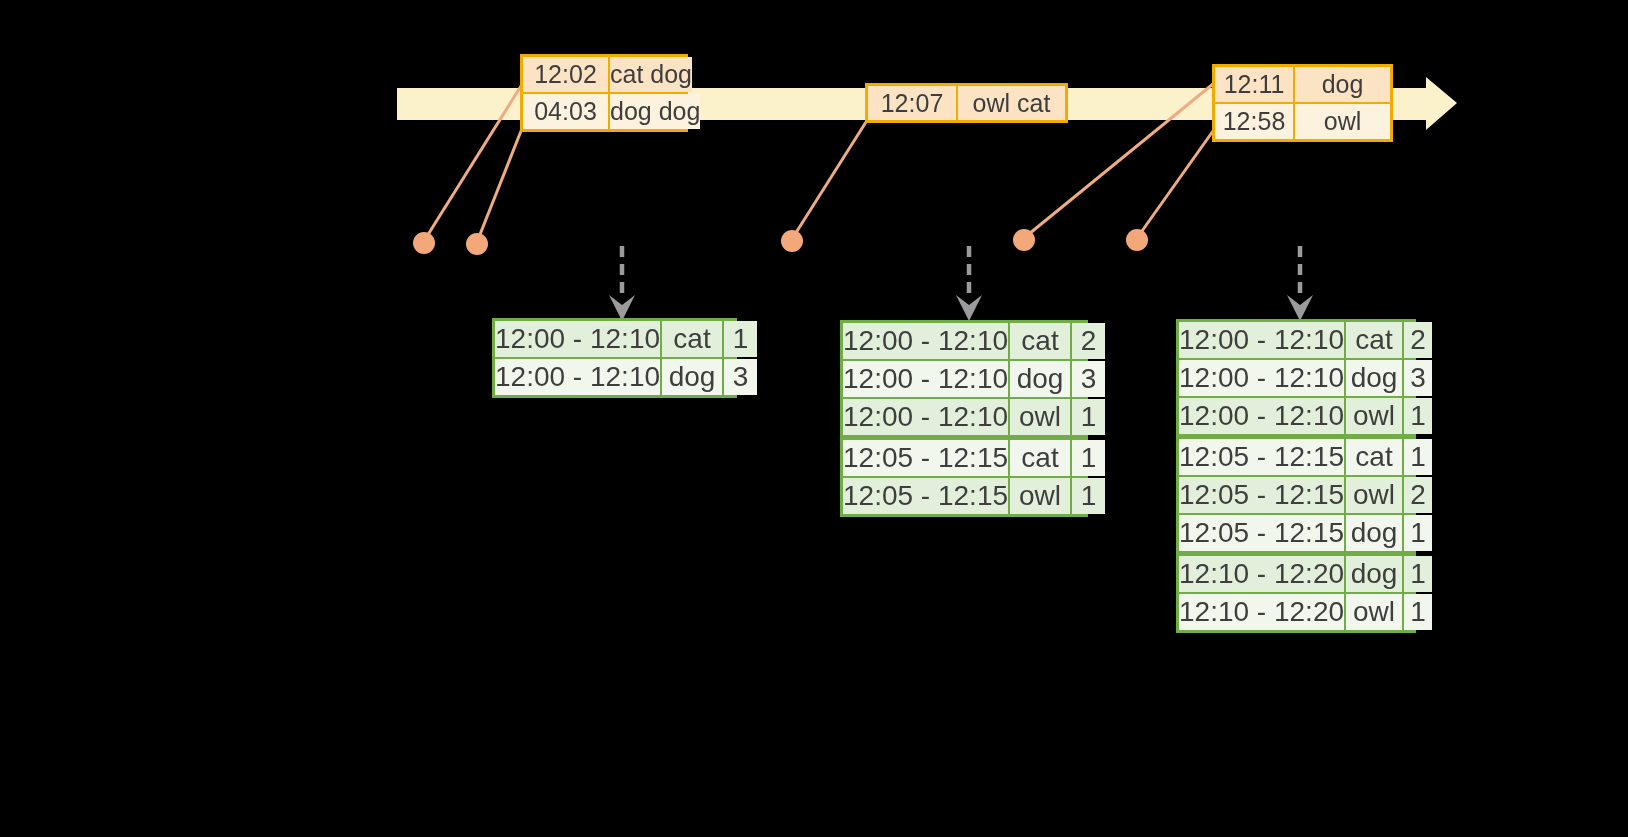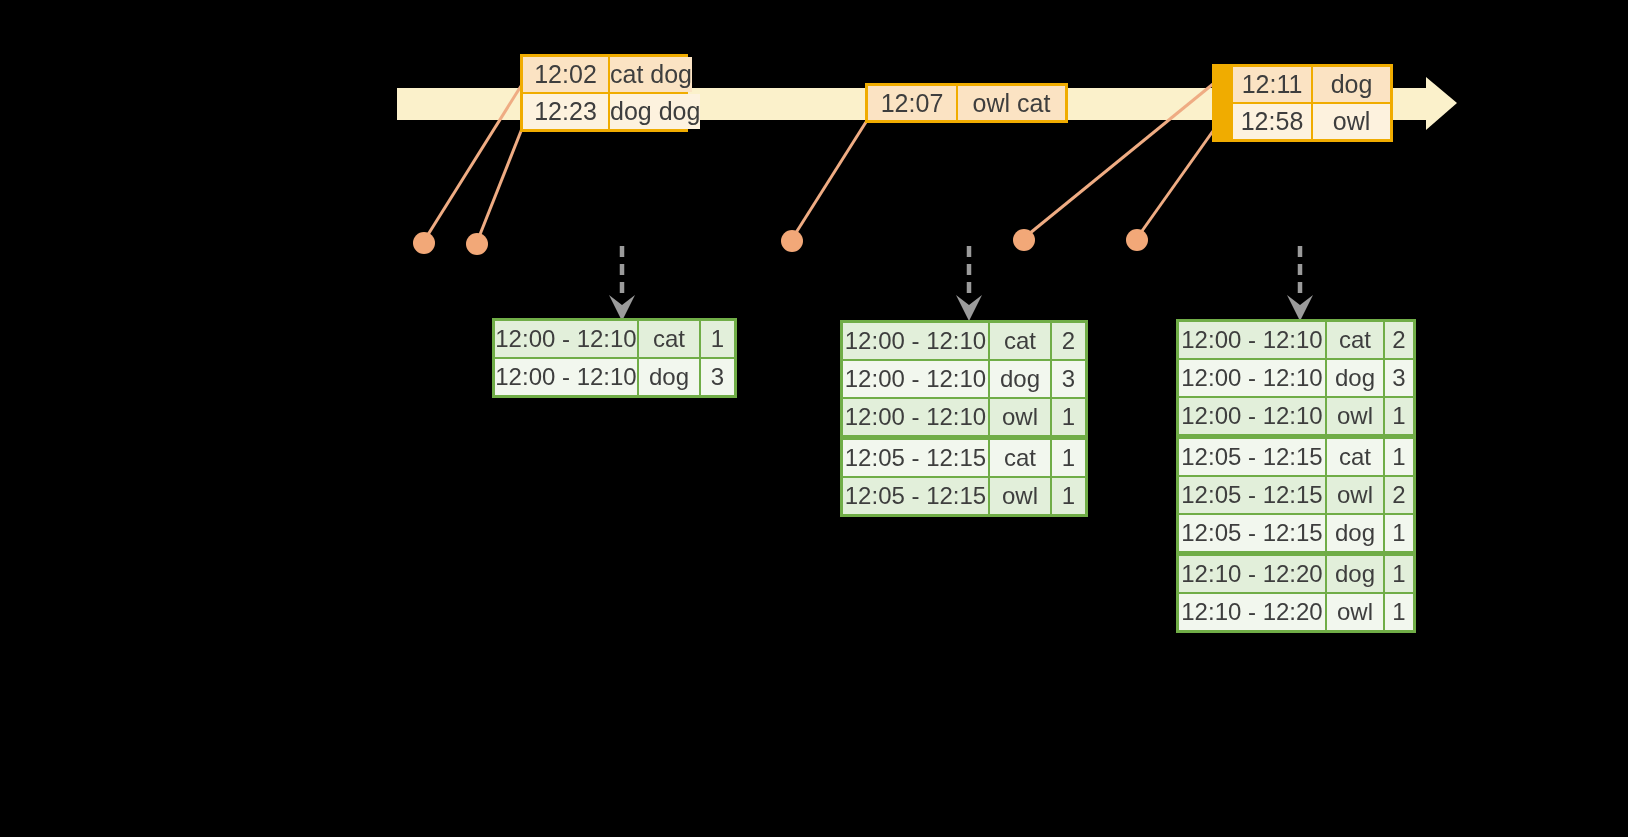--- a/index.html
+++ b/index.html
@@ -10,27 +10,27 @@
   .etable{background:#F0AC00;}
   .rtable{background:#70AD47;}
   .drow{display:grid;grid-gap:2px;background:inherit;}
   .drow + .drow{margin-top:2px;}
   .drow.gap{margin-top:5px;}
   .etA .drow,.etC .drow{height:35px;}
   .etB .drow{height:34px;}
   .rtable .drow{height:36px;}
   .etA .drow{grid-template-columns:85px 1fr;}
   .etB .drow{grid-template-columns:88px 1fr;text-align:center;}
-  .etC .drow{grid-template-columns:78px 1fr;margin-left:18px;}
+  .etC .drow{grid-template-columns:78px 1fr;}
   .rt1 .drow,.rt2 .drow{grid-template-columns:1fr 60px 33px;}
   .rt3 .drow{grid-template-columns:1fr 56px 28px;}
   .cell{display:flex;align-items:center;justify-content:center;
         color:#3E3E3E;white-space:nowrap;}
   .etable .cell{font-size:25px;}
-  .rtable .cell{font-size:24px;}
+  .rtable .cell{font-size:28px;}
   .pDark{background:#FBE3C3;}
   .pLight{background:#FDF2DE;}
   .gDark{background:#E2EFDA;}
   .gLight{background:#F2F7EE;}
 </style>
 </head>
 <body>
 
 <div class="stage">
 
@@ -66,21 +66,21 @@
       <path d="M1287 295 L1300 321 L1313 295 L1300 305 Z"></path>
     </g>
   </svg>
 
   <div class="dtable etable etA" style="left:520px;top:54px;width:168px;">
     <div class="drow">
       <div class="cell pDark">12:02</div>
       <div class="cell pDark">cat dog</div>
     </div>
     <div class="drow">
-      <div class="cell pLight">12:23</div>
+      <div class="cell pLight">04:03</div>
       <div class="cell pLight">dog dog</div>
     </div>
   </div>
 
   <div class="dtable etable etB" style="left:865px;top:83px;width:203px;">
     <div class="drow">
       <div class="cell pDark">12:07</div>
       <div class="cell pDark">owl cat</div>
     </div>
   </div>

